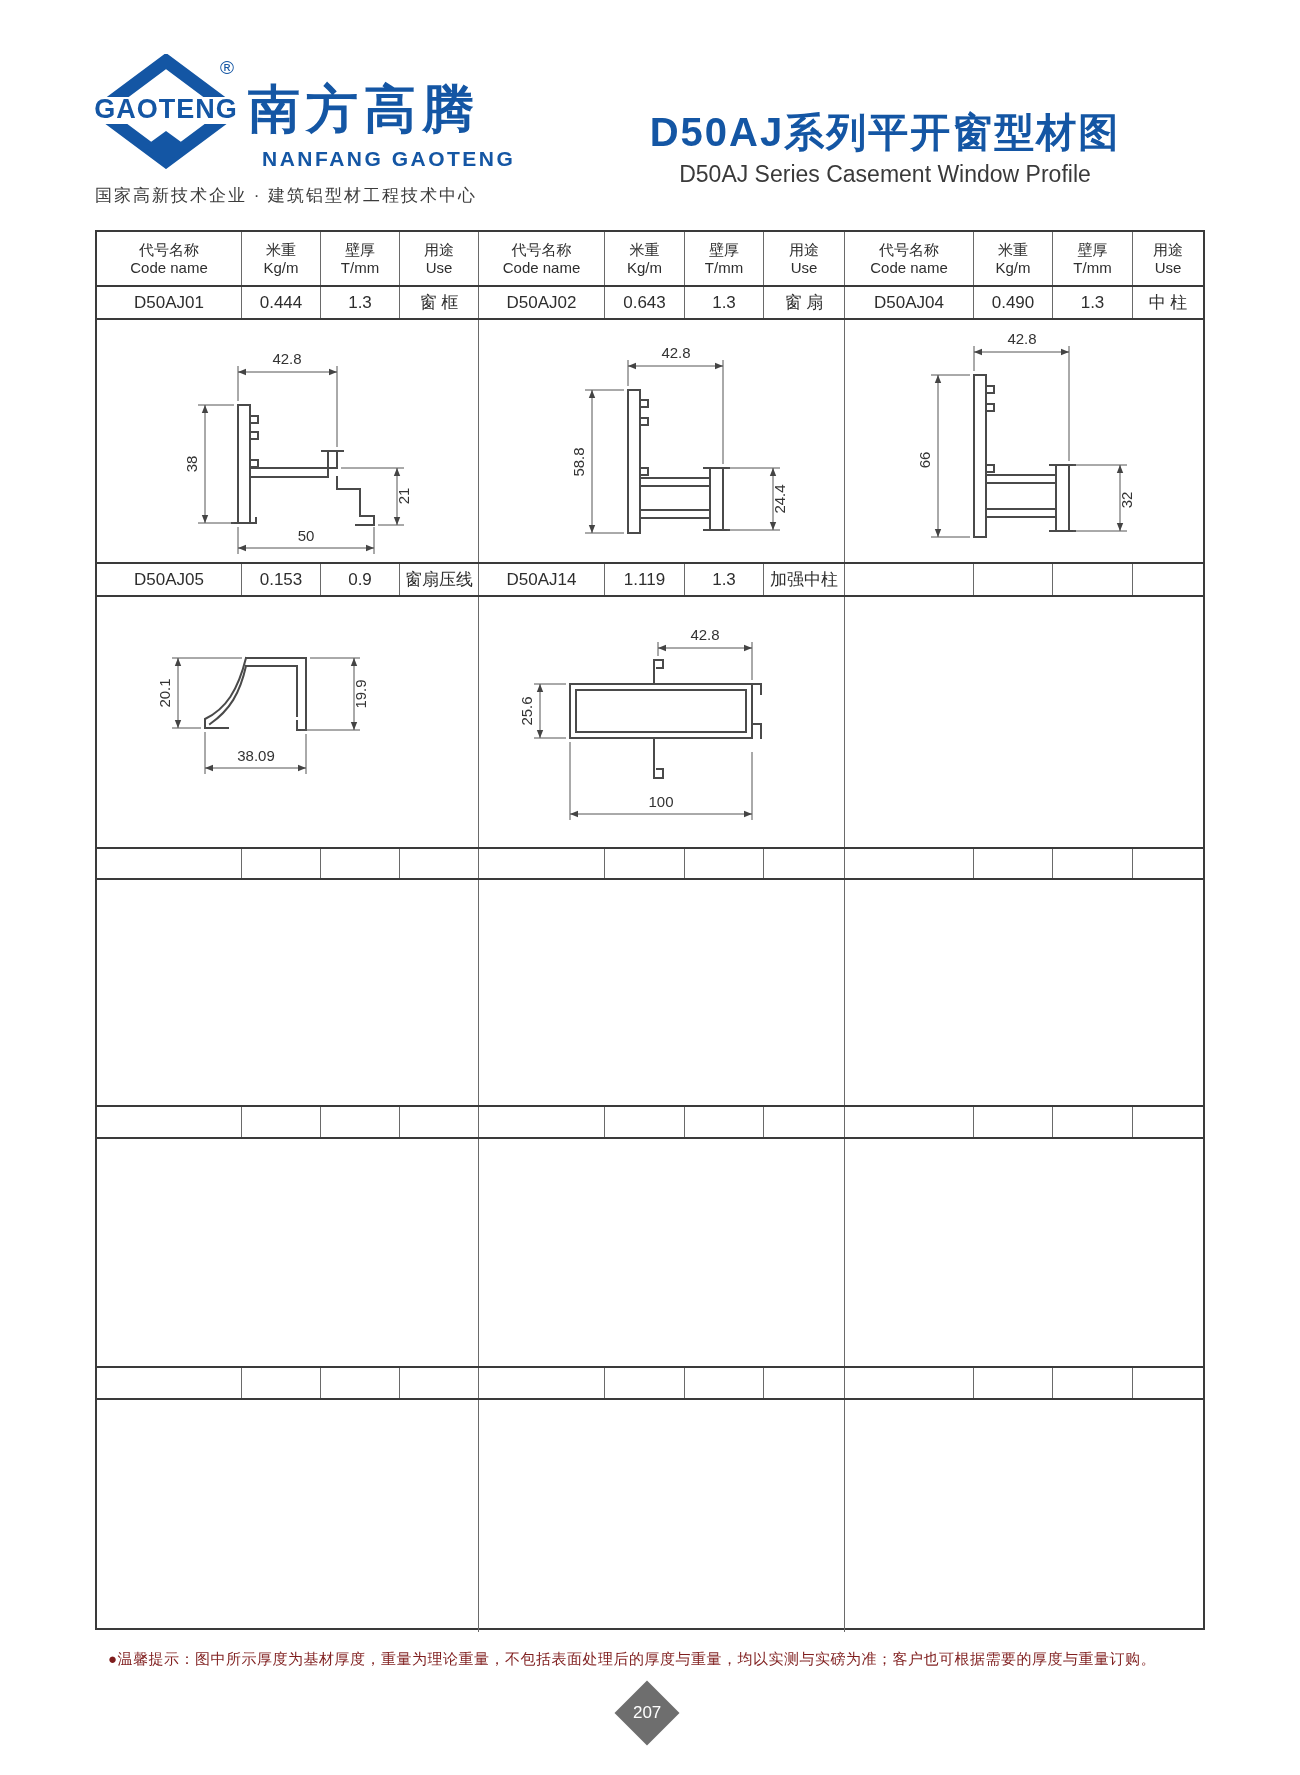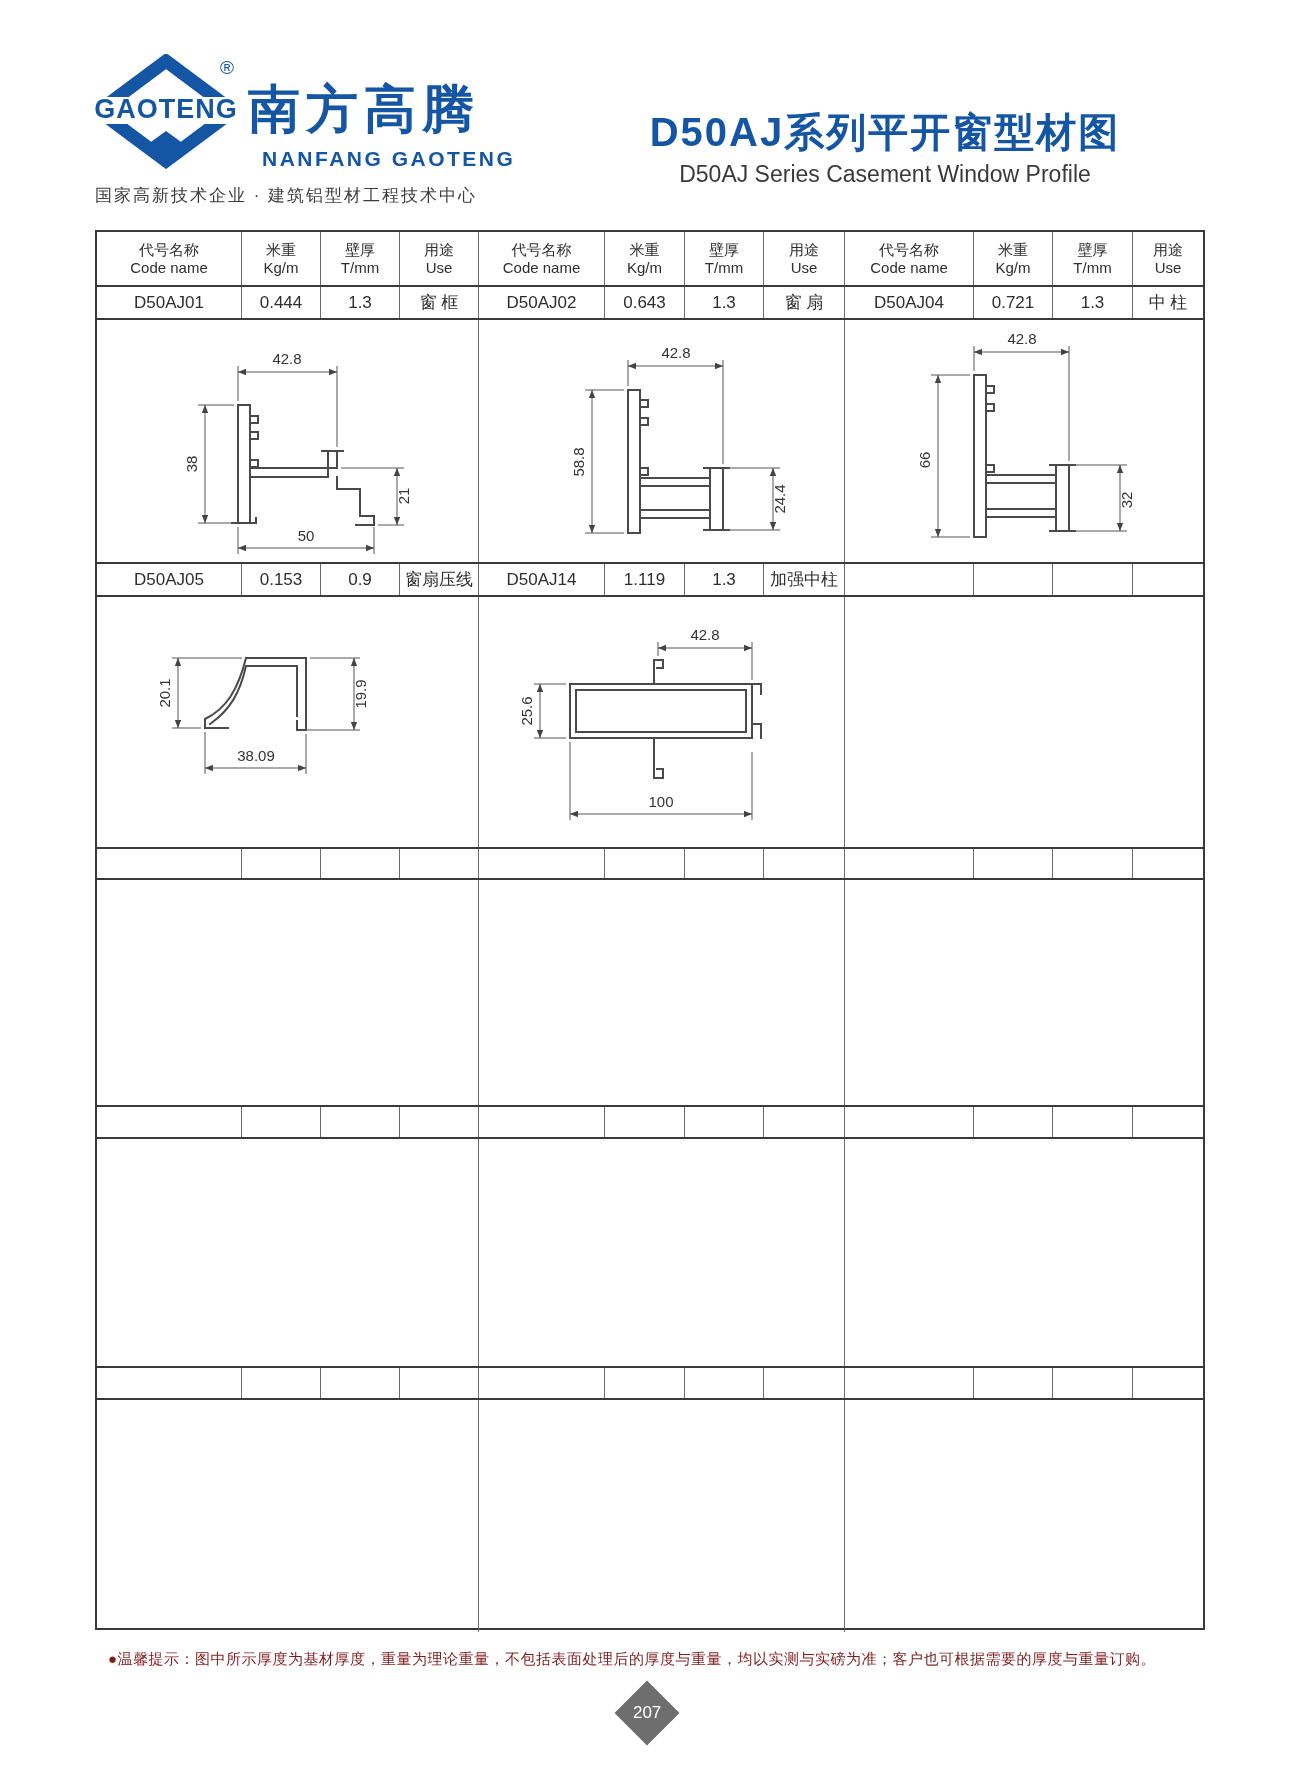--- a/index.html
+++ b/index.html
@@ -132,21 +132,21 @@
     <div class="trow r-data h35">
       <div class="cell">D50AJ01</div>
       <div class="cell">0.444</div>
       <div class="cell">1.3</div>
       <div class="cell">窗 框</div>
       <div class="cell">D50AJ02</div>
       <div class="cell">0.643</div>
       <div class="cell">1.3</div>
       <div class="cell">窗 扇</div>
       <div class="cell">D50AJ04</div>
-      <div class="cell">0.721</div>
+      <div class="cell">0.490</div>
       <div class="cell">1.3</div>
       <div class="cell">中 柱</div>
     </div>
 
     <div class="drow dr1">
       <div class="dcell">
         <svg width="380" height="242" viewBox="0 0 380 242">
           <defs>
               <marker id="ah1" viewBox="0 0 10 10" refX="10" refY="5" markerWidth="8" markerHeight="8" orient="auto-start-reverse">
                 <path d="M0,1 L10,5 L0,9 z" fill="#444"></path>

